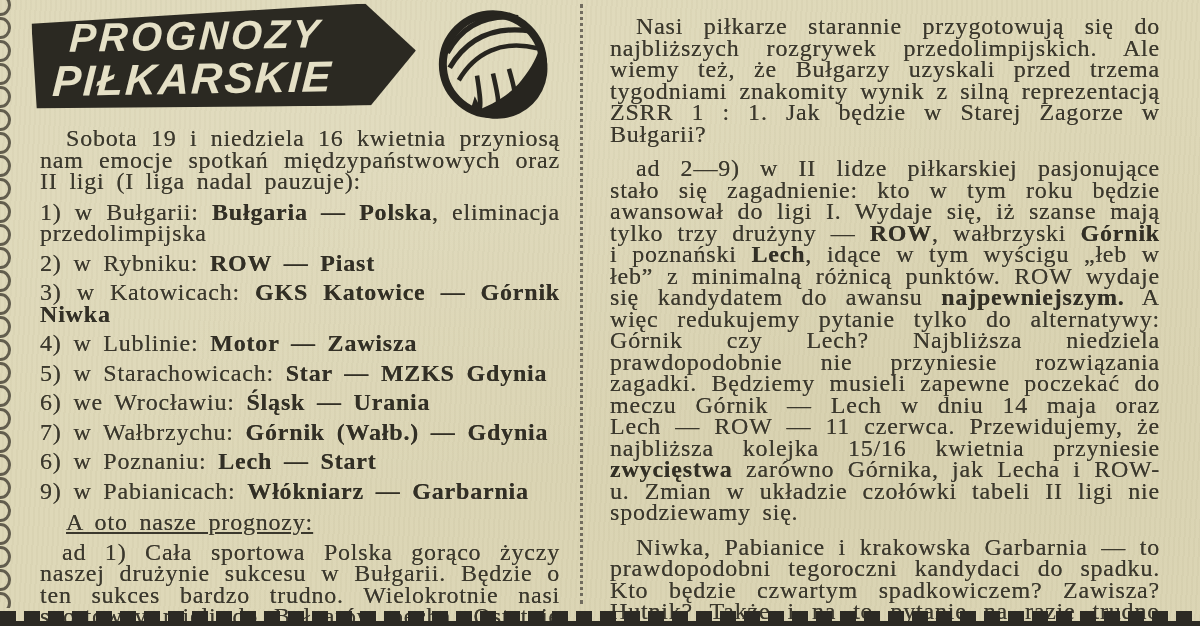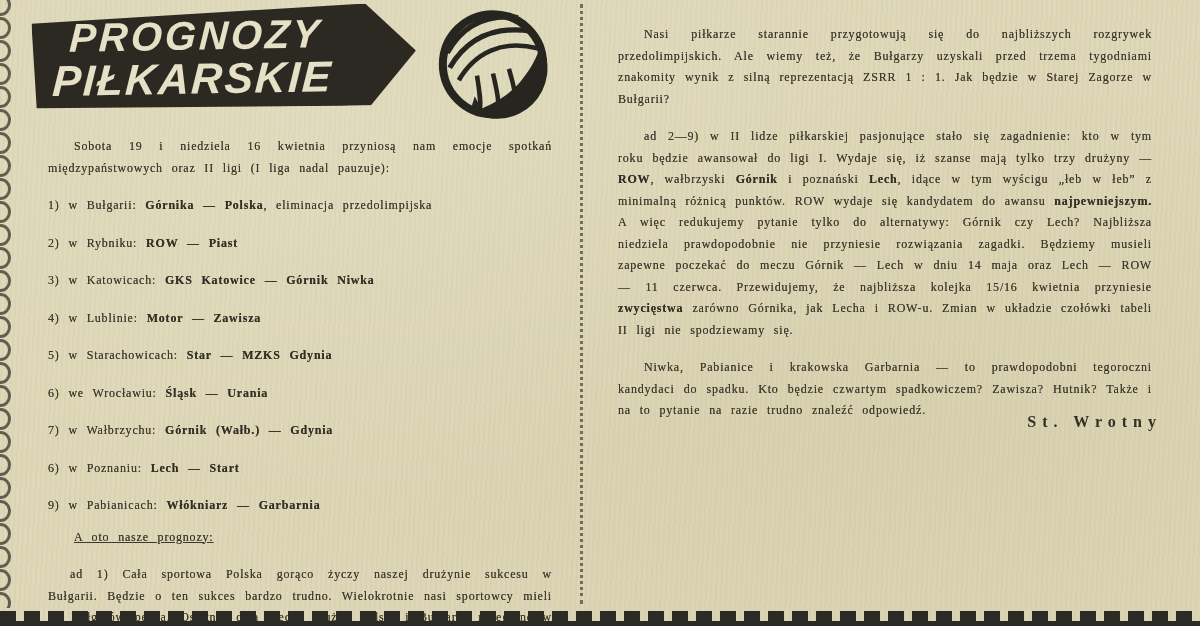--- a/index.html
+++ b/index.html
@@ -35,22 +35,22 @@
 
   
   .ball{position:absolute;left:436px;top:4px;width:114px;height:116px;}
 
   
   .col-left{position:absolute;left:32px;top:120px;width:536px;}
   .col-right{position:absolute;left:602px;top:8px;width:566px;}
   .divider{position:absolute;left:580px;top:4px;height:600px;width:0;
     border-left:3px dotted #57534a;opacity:.8;}
 
-  .para,.fixture{font-size:12px;line-height:21.5px;letter-spacing:.8px;word-spacing:5px;
-    text-align:justify;margin:16px;
+  .para,.fixture{font-size:24px;line-height:21.5px;letter-spacing:.8px;word-spacing:5px;
+    text-align:justify;margin:8px;
     text-shadow:0 0 .4px rgba(59,56,45,.75);}
   .para{margin-bottom:9px;}
   .para.indent{text-indent:26px;}
   .col-right .para{margin-bottom:13px;}
   .fixture{margin-bottom:3px;}
   .b, .fixture .match{font-weight:700;color:#322f25;}
   .heading{margin-top:10px;margin-bottom:8px;text-decoration:underline;}
 
   .signature{font-weight:700;letter-spacing:6px;text-align:right;
     margin-top:-21.5px;padding-right:6px;font-size:16px;color:#322f25;}
@@ -109,21 +109,21 @@
     <path d="M36 62 C 38 76, 40 86, 38 93" fill="none" stroke="#27251f" stroke-width="4"></path>
     <path d="M50 60 C 53 74, 56 85, 54 94" fill="none" stroke="#27251f" stroke-width="4"></path>
     <path d="M64 56 C 68 70, 71 81, 69 90" fill="none" stroke="#27251f" stroke-width="4"></path>
     <path d="M92 34 A 44 44 0 0 1 32 94 C 48 88, 64 80, 75 66 C 84 55, 89 45, 92 34 Z" fill="#27251f"></path>
     <path d="M30 93 L 34 80 L 40 92 Z" fill="#27251f"></path>
   </svg>
 
   <div class="col-left">
     <p class="para indent">Sobota 19 i niedziela 16 kwietnia przyniosą nam emocje spotkań międzypaństwowych oraz II ligi (I liga nadal pauzuje):</p>
     <div id="fixtures">
-        <div class="fixture"><span>1) w Bułgarii: </span><span class="match">Górnika — Polska</span><span>, eliminacja przedolimpijska</span></div>
+        <div class="fixture"><span>1) w Bułgarii: </span><span class="match">Bułgaria — Polska</span><span>, eliminacja przedolimpijska</span></div>
         <div class="fixture"><span>2) w Rybniku: </span><span class="match">ROW — Piast</span></div>
         <div class="fixture"><span>3) w Katowicach: </span><span class="match">GKS Katowice — Górnik Niwka</span></div>
         <div class="fixture"><span>4) w Lublinie: </span><span class="match">Motor — Zawisza</span></div>
         <div class="fixture"><span>5) w Starachowicach: </span><span class="match">Star — MZKS Gdynia</span></div>
         <div class="fixture"><span>6) we Wrocławiu: </span><span class="match">Śląsk — Urania</span></div>
         <div class="fixture"><span>7) w Wałbrzychu: </span><span class="match">Górnik (Wałb.) — Gdynia</span></div>
         <div class="fixture"><span>6) w Poznaniu: </span><span class="match">Lech — Start</span></div>
         <div class="fixture"><span>9) w Pabianicach: </span><span class="match">Włókniarz — Garbarnia</span></div>
       </div>
     <p class="para indent heading">A oto nasze prognozy:</p>

